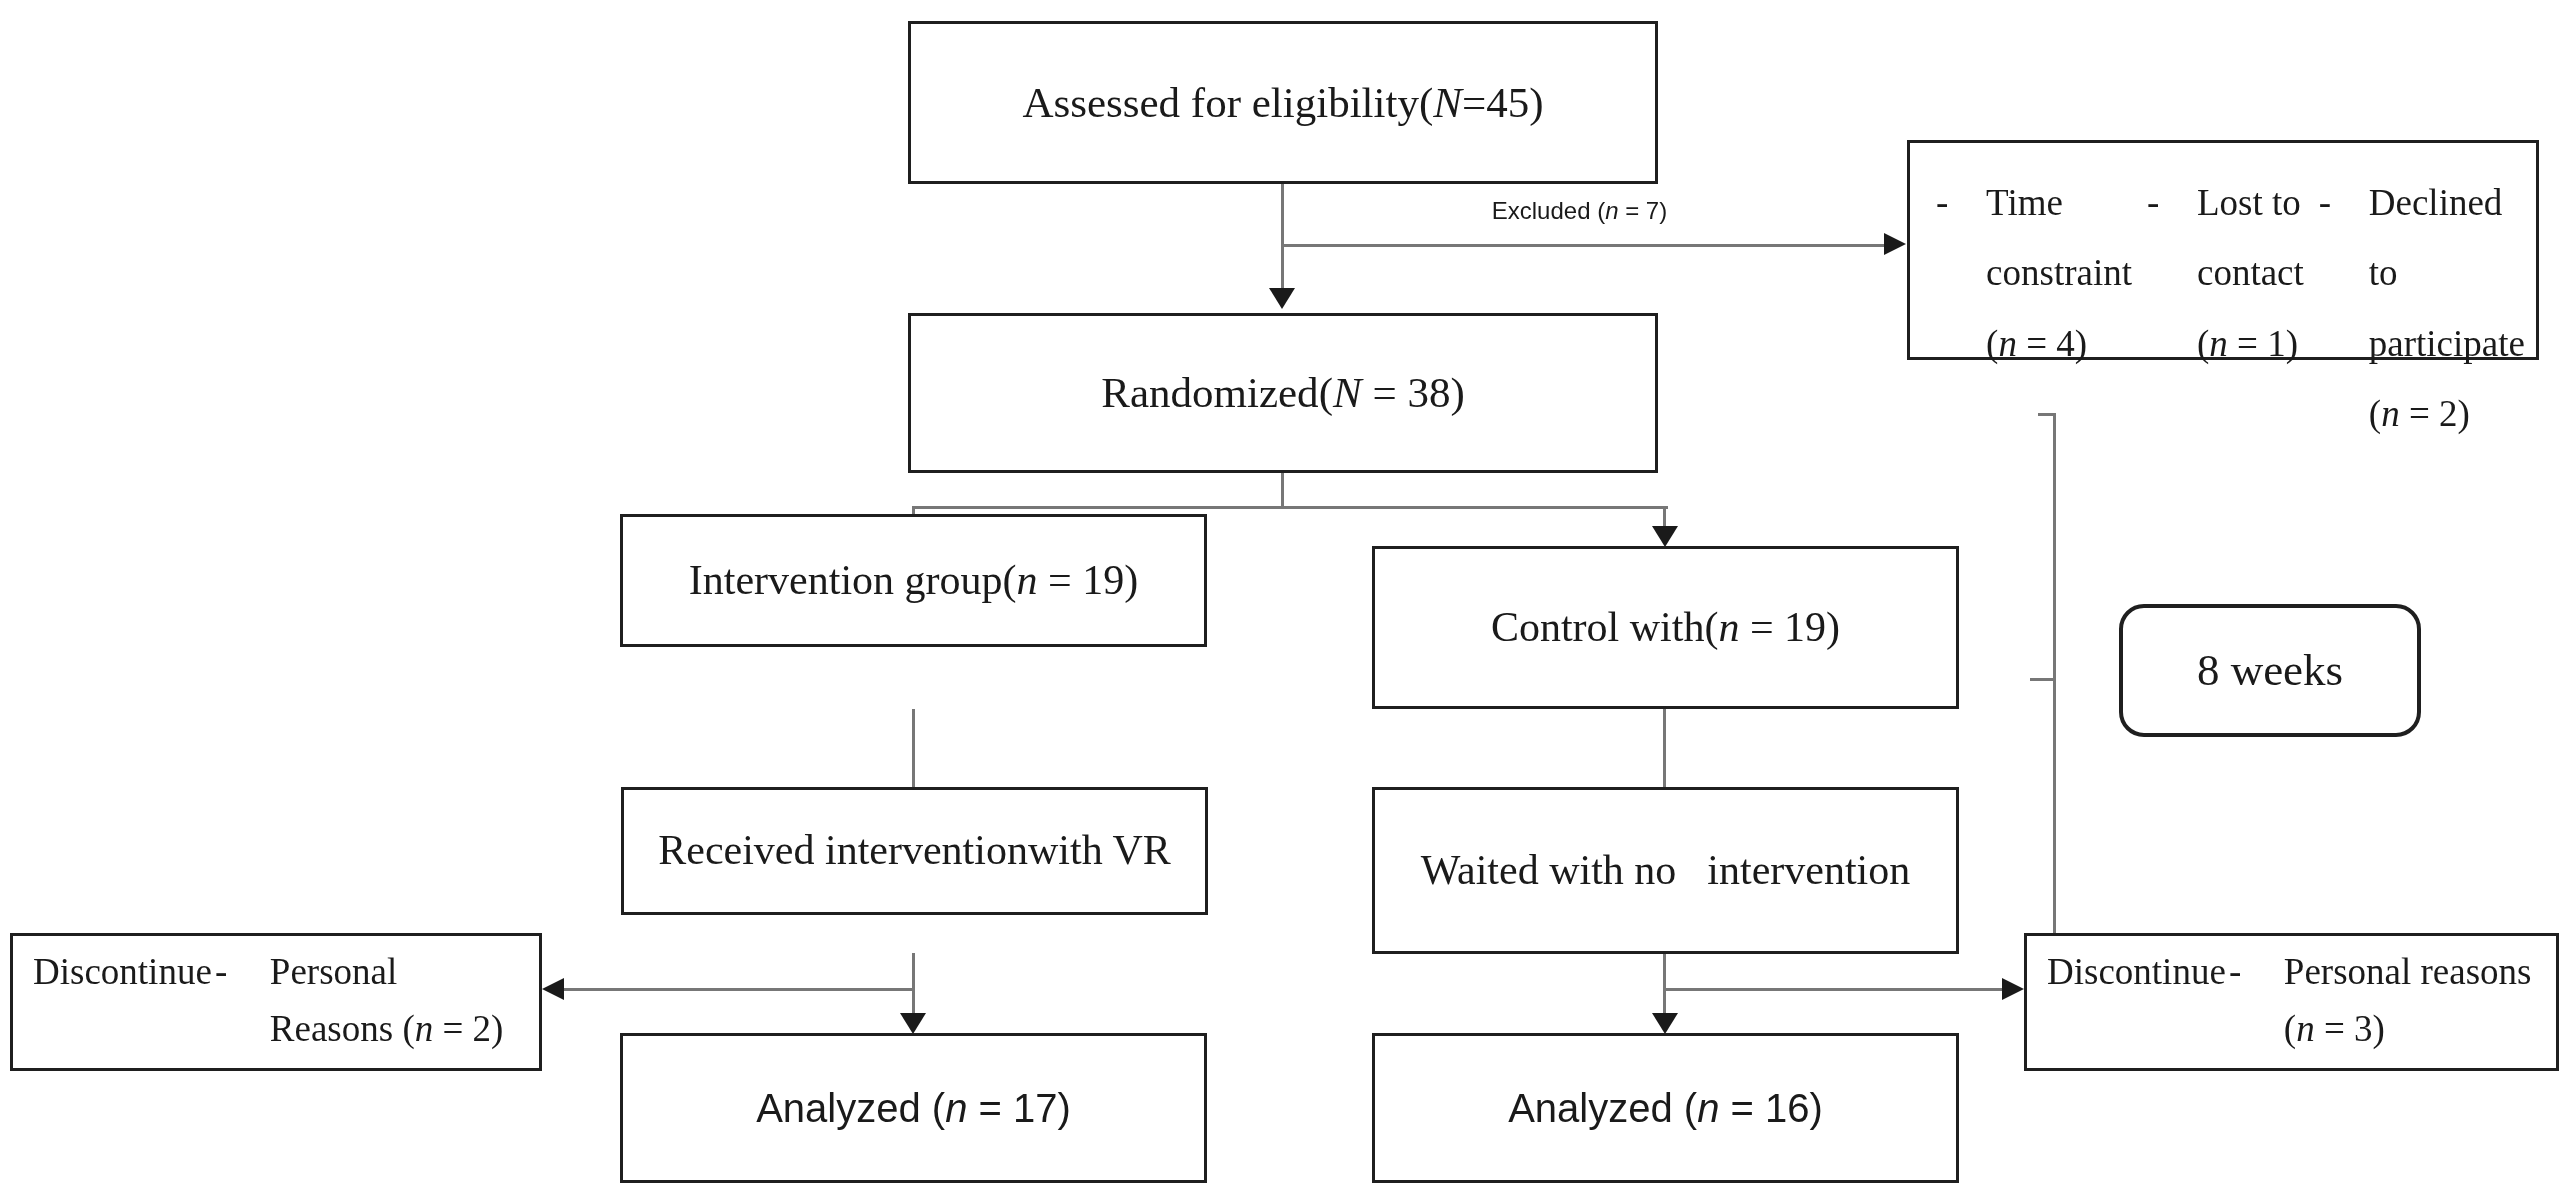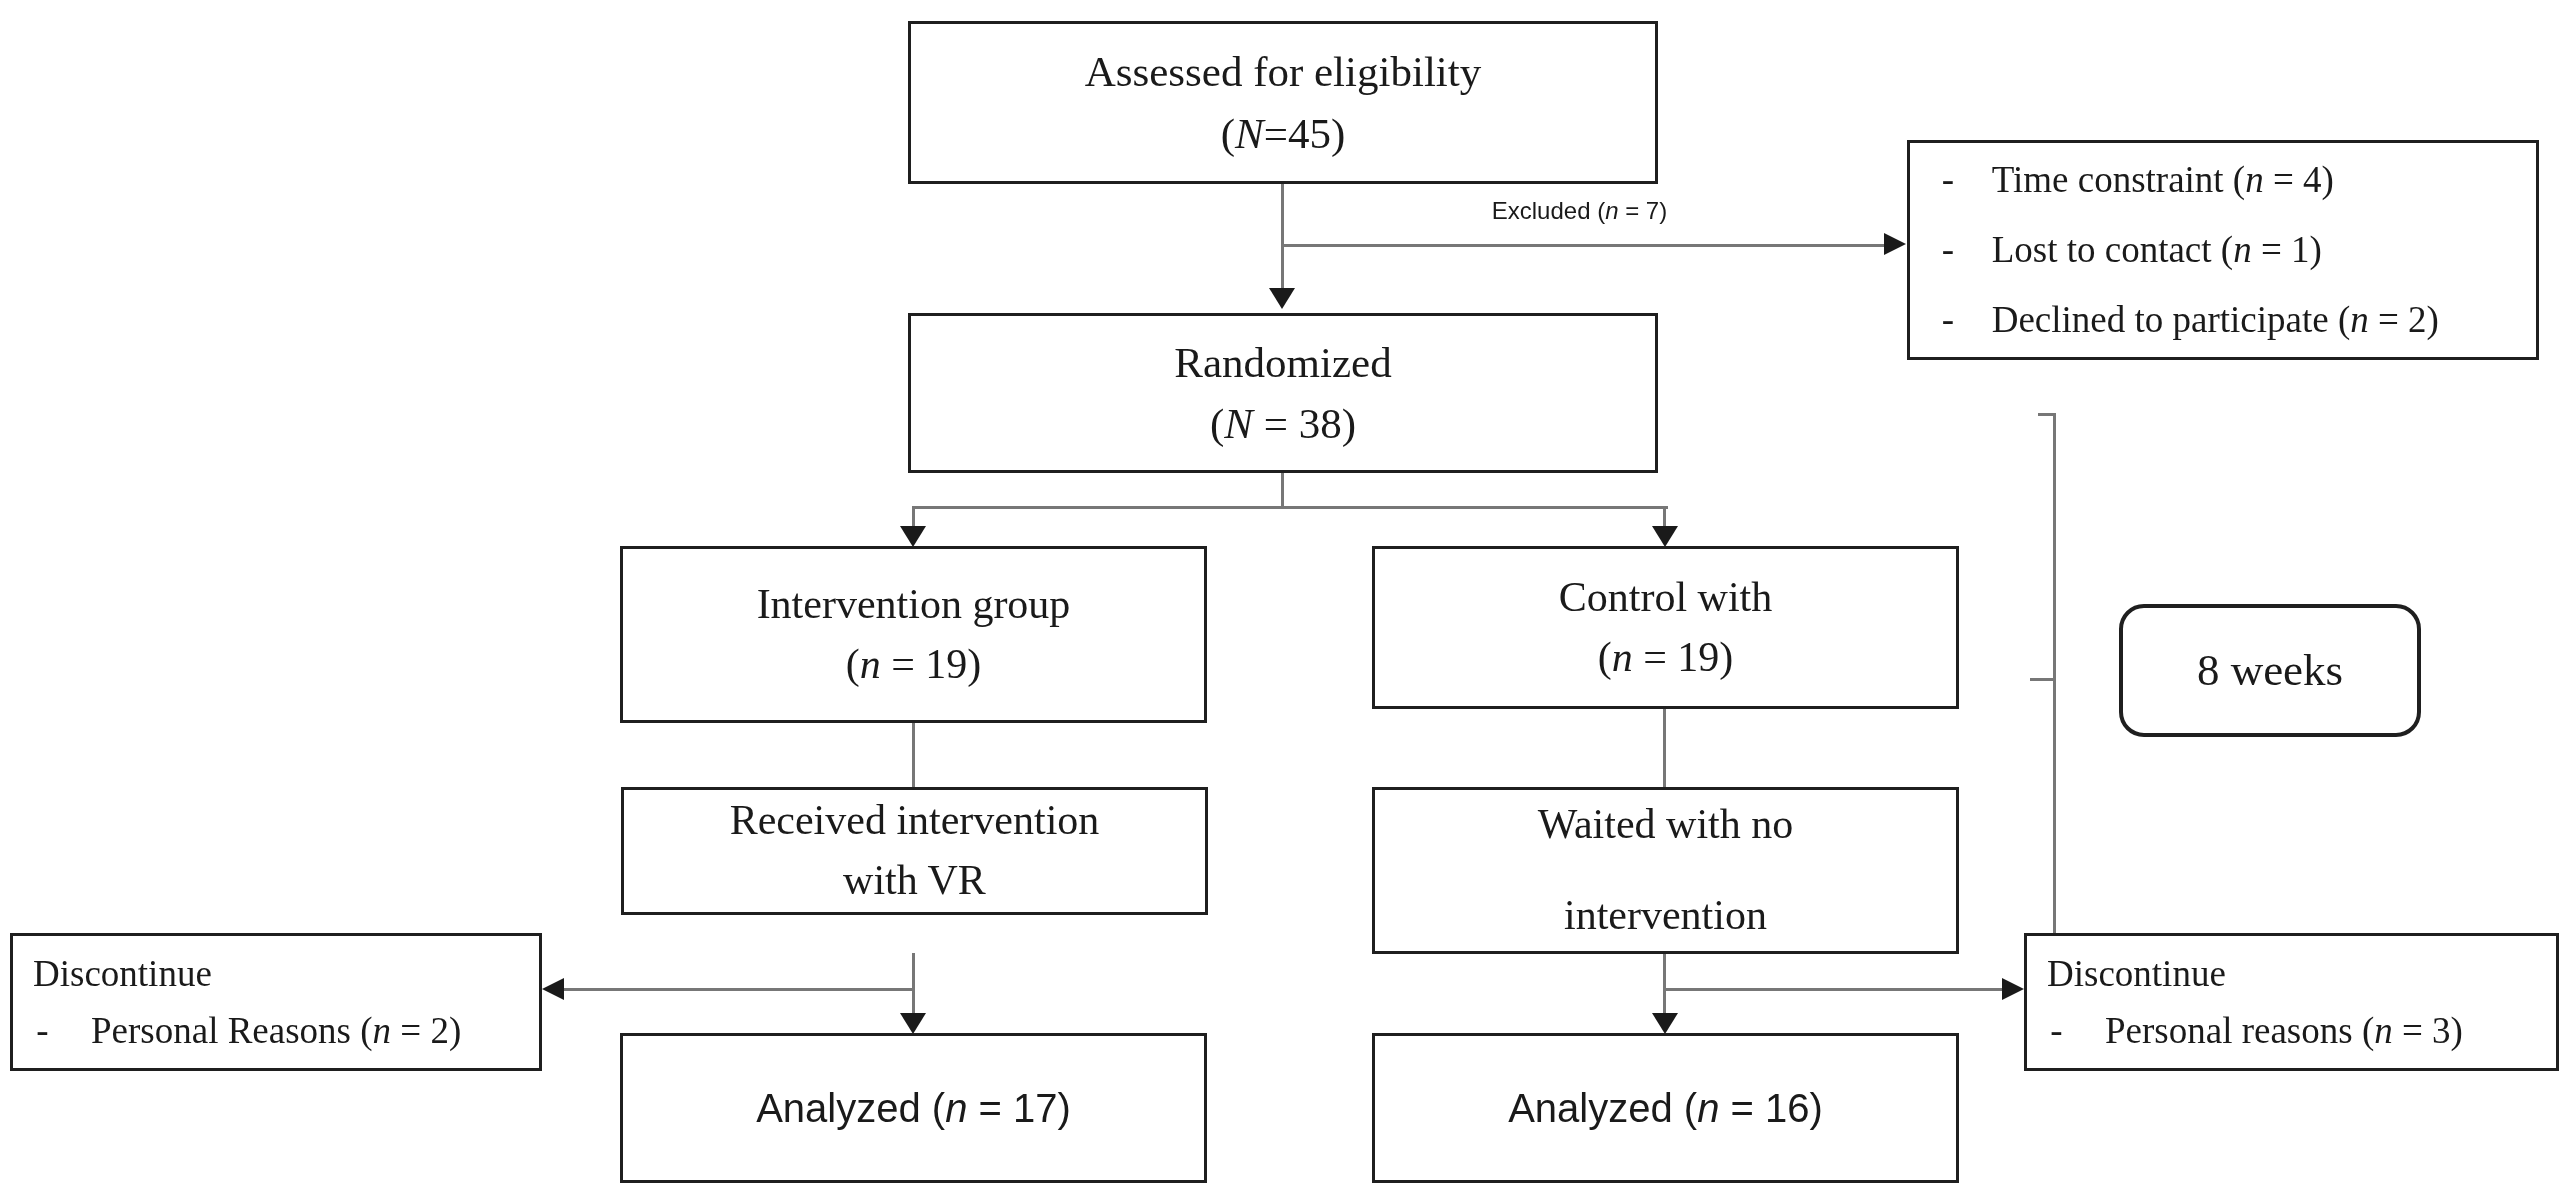--- a/index.html
+++ b/index.html
@@ -16,21 +16,21 @@
     background:var(--bg);
     overflow:hidden;
   }
   .serif{font-family:"Liberation Serif","DejaVu Serif",serif;}
   .sans{font-family:"Liberation Sans","DejaVu Sans",sans-serif;}
   .box{
     position:absolute;
     background:var(--bg);
     border:3.3px solid var(--border);
     box-sizing:border-box;
-    display:flex;flex-direction:column;
+    display:flex;flex-direction:row;
     align-items:center;justify-content:center;
     text-align:center;
     color:var(--text);
   }
   .box .bline{line-height:1.42;}
   .fs52{font-size:43px;}
   .fs50{font-size:42px;}
   .fs48{font-size:40px;}
   .fs44{font-size:37px;}
   .fs54{font-size:45px;}
@@ -107,21 +107,21 @@
         <span class="dash">-</span>
         <span><span>Declined to participate (</span><i>n</i><span> = 2)</span></span>
       </div>
   </div>
 
   <div class="box serif fs52" style="left:908px;top:313px;width:750px;height:160px;">
     <div class="bline">Randomized</div>
     <div class="bline"><span>(</span><i>N</i><span> = 38)</span></div>
   </div>
 
-  <div class="box serif fs50" style="left:620px;top:546px;width:587px;height:177px;">
+  <div class="box serif fs50" style="left:620px;top:514px;width:587px;height:133px;">
     <div class="bline">Intervention group</div>
     <div class="bline"><span>(</span><i>n</i><span> = 19)</span></div>
   </div>
 
   <div class="box serif fs50" style="left:1372px;top:546px;width:587px;height:163px;">
     <div class="bline">Control with</div>
     <div class="bline"><span>(</span><i>n</i><span> = 19)</span></div>
   </div>
 
   <div class="box serif fs50" style="left:621px;top:787px;width:587px;height:128px;">

